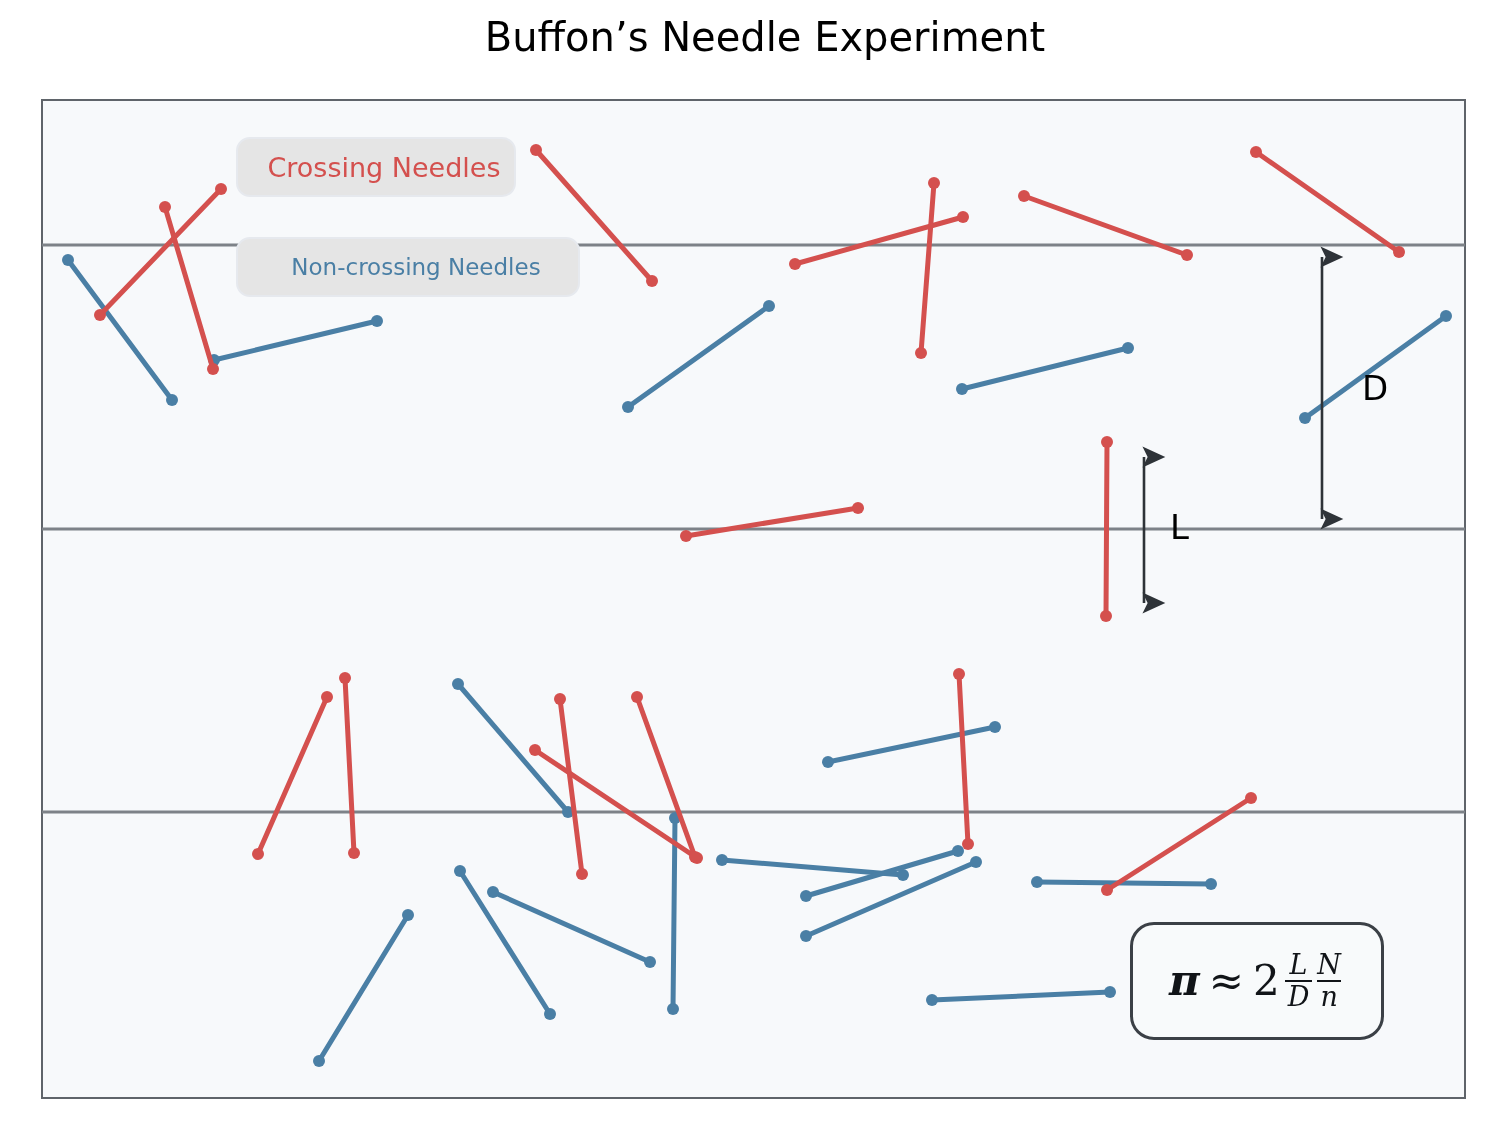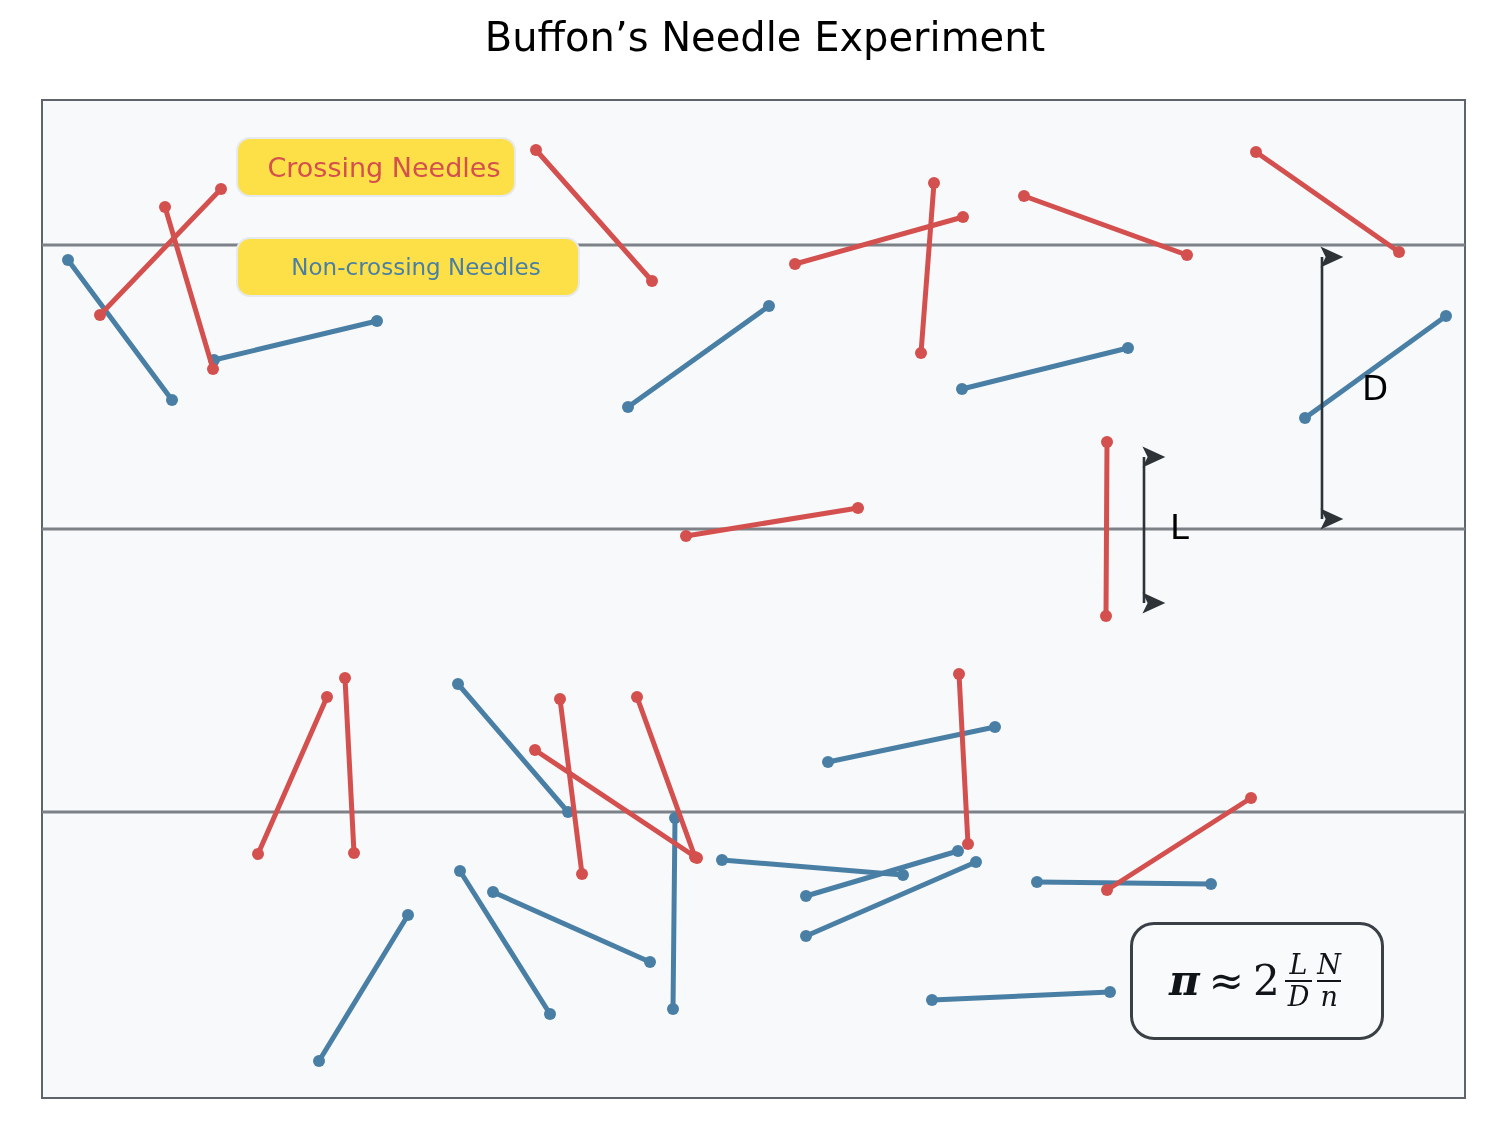--- a/index.html
+++ b/index.html
@@ -34,21 +34,21 @@
   }
   #plot-svg {
     position: absolute;
     left: 0;
     top: 0;
   }
   .legend-box {
     position: absolute;
     border: 2px solid #e6e9ee;
     border-radius: 14px;
-    background: #fde047;
+    background: #e5e5e5;
     box-sizing: border-box;
     display: flex;
     align-items: center;
     justify-content: center;
     font-family: "DejaVu Sans", sans-serif;
     padding-left: 16px;
   }
   #legend-crossing {
     left: 236px;
     top: 137px;

